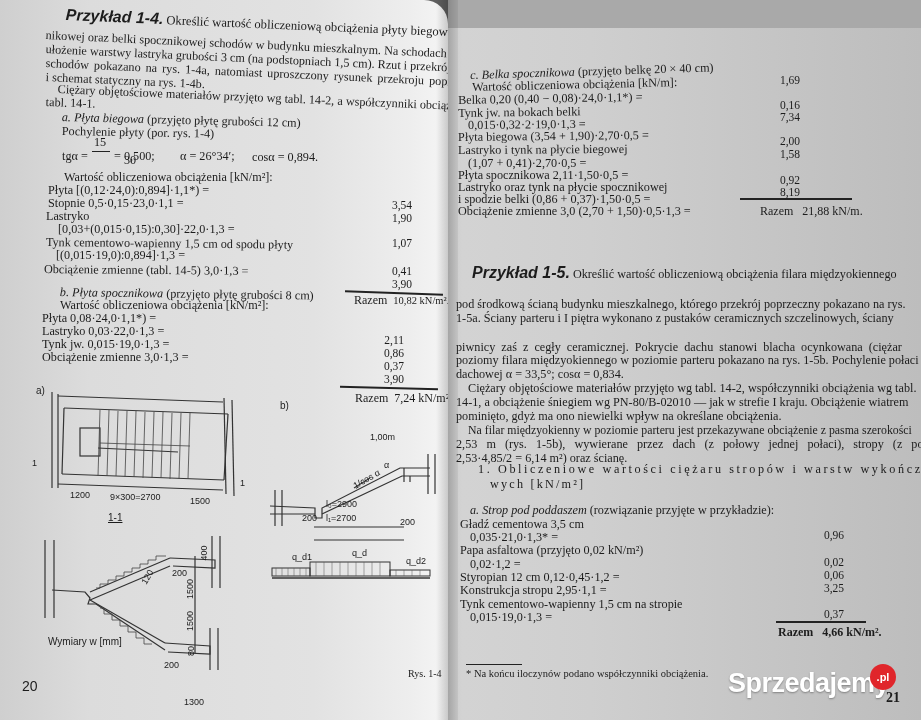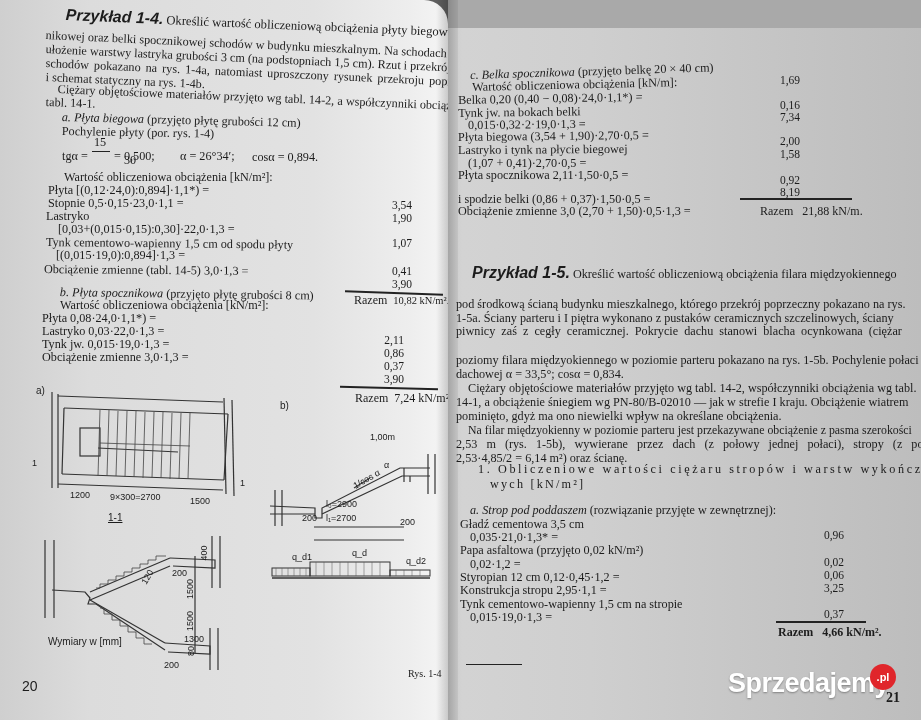--- a/index.html
+++ b/index.html
@@ -178,21 +178,21 @@
       <polyline points="60,80 64,80 64,86 72,86 72,92 80,92 80,98 88,98 88,104 96,104 96,110 104,110 104,116 112,116"></polyline>
     </g>
   </svg>
   <div class="figlabel" style="left:48px;top:636px;font-size:10px;">Wymiary w [mm]</div>
   <div class="figlabel" style="left:196px;top:548px;transform:rotate(-90deg);">400</div>
   <div class="figlabel" style="left:172px;top:568px;">200</div>
   <div class="figlabel" style="left:180px;top:584px;transform:rotate(-90deg);">1500</div>
   <div class="figlabel" style="left:180px;top:616px;transform:rotate(-90deg);">1500</div>
   <div class="figlabel" style="left:186px;top:646px;transform:rotate(-90deg);">80</div>
   <div class="figlabel" style="left:164px;top:660px;">200</div>
-  <div class="figlabel" style="left:184px;top:634px;">1300</div>
+  <div class="figlabel" style="left:184px;top:697px;">1300</div>
   <div class="figlabel" style="left:140px;top:572px;transform:rotate(-60deg);">120</div>
 
   <div class="figlabel" style="left:280px;top:400px;font-size:10px;">b)</div>
   <svg style="left:270px;top:430px;" width="170" height="160" viewBox="0 0 170 160">
     <g stroke="#333" stroke-width="1.2" fill="none">
       <line x1="5" y1="60" x2="5" y2="96"></line>
         <line x1="12" y1="60" x2="12" y2="96"></line>
       <polyline points="0,76 45,78 45,88 52,88 52,78 130,38 160,38"></polyline>
       <polyline points="0,84 45,84"></polyline>
       <polyline points="52,84 132,46 160,46"></polyline>
@@ -257,20 +257,21 @@
     <span>(przyjęto belkę 20 × 40 cm)</span>
   </div>
   <div class="line" style="left:24px;top:80px;transform:rotate(-1.4deg);transform-origin:left top;">Wartość obliczeniowa obciążenia [kN/m]:</div>
   <div class="line" style="left:10px;top:93px;transform:rotate(-1deg);transform-origin:left top;">Belka 0,20 (0,40 − 0,08)·24,0·1,1*) =</div>
   <div class="line" style="left:10px;top:106px;transform:rotate(-0.8deg);transform-origin:left top;">Tynk jw. na bokach belki</div>
   <div class="line" style="left:20px;top:118px;transform:rotate(-0.6deg);transform-origin:left top;">0,015·0,32·2·19,0·1,3 =</div>
   <div class="line" style="left:10px;top:130px;transform:rotate(-0.6deg);transform-origin:left top;">Płyta biegowa (3,54 + 1,90)·2,70·0,5 =</div>
   <div class="line" style="left:10px;top:143px;transform:rotate(-0.4deg);transform-origin:left top;">Lastryko i tynk na płycie biegowej</div>
   <div class="line" style="left:20px;top:156px;">(1,07 + 0,41)·2,70·0,5 =</div>
   <div class="line" style="left:10px;top:168px;">Płyta spocznikowa 2,11·1,50·0,5 =</div>
+  <div class="line" style="left:10px;top:180px;">Lastryko oraz tynk na płycie spocznikowej</div>
   <div class="line" style="left:10px;top:192px;">i spodzie belki (0,86 + 0,37)·1,50·0,5 =</div>
   <div class="line" style="left:10px;top:204px;">Obciążenie zmienne 3,0 (2,70 + 1,50)·0,5·1,3 =</div>
 
   <div class="val" style="left:318px;top:73px;width:34px;text-align:right;">1,69</div>
   <div class="val" style="left:318px;top:98px;width:34px;">0,16</div>
   <div class="val" style="left:318px;top:110px;width:34px;">7,34</div>
   <div class="val" style="left:318px;top:134px;width:34px;">2,00</div>
   <div class="val" style="left:318px;top:147px;width:34px;">1,58</div>
   <div class="val" style="left:318px;top:173px;width:34px;">0,92</div>
   <div class="val" style="left:318px;top:185px;width:34px;">8,19</div>
@@ -279,36 +280,36 @@
     <span>Razem</span>&nbsp;&nbsp;
     <span>21,88 kN/m.</span>
   </div>
 
   <div class="line" style="left:24px;top:266px;">
     <span class="heading">Przykład 1-5.</span>
     <span>Określić wartość obliczeniową obciążenia filara międzyokiennego</span>
   </div>
   <div class="line" style="left:8px;top:297px;">pod środkową ścianą budynku mieszkalnego, którego przekrój poprzeczny pokazano na rys.</div>
   <div class="line" style="left:8px;top:311px;">1-5a. Ściany parteru i I piętra wykonano z pustaków ceramicznych szczelinowych, ściany</div>
-  <div class="line" style="left:8px;top:324px;word-spacing:3px;">piwnicy zaś z cegły ceramicznej. Pokrycie dachu stanowi blacha ocynkowana (ciężar</div>
+  <div class="line" style="left:8px;top:340px;word-spacing:3px;">piwnicy zaś z cegły ceramicznej. Pokrycie dachu stanowi blacha ocynkowana (ciężar</div>
   <div class="line" style="left:8px;top:353px;">poziomy filara międzyokiennego w poziomie parteru pokazano na rys. 1-5b. Pochylenie połaci</div>
   <div class="line" style="left:8px;top:367px;">dachowej α = 33,5°; cosα = 0,834.</div>
   <div class="line" style="left:20px;top:381px;">Ciężary objętościowe materiałów przyjęto wg tabl. 14-2, współczynniki obciążenia wg tabl.</div>
   <div class="line" style="left:8px;top:395px;">14-1, a obciążenie śniegiem wg PN-80/B-02010 — jak w strefie I kraju. Obciążenie wiatrem</div>
   <div class="line" style="left:8px;top:409px;">pominięto, gdyż ma ono niewielki wpływ na określane obciążenia.</div>
   <div class="line" style="left:20px;top:423px;font-size:11.8px;">Na filar międzyokienny w poziomie parteru jest przekazywane obciążenie z pasma szerokości</div>
   <div class="line" style="left:8px;top:437px;word-spacing:6px;">2,53 m (rys. 1-5b), wywierane przez dach (z połowy jednej połaci), stropy (z pola</div>
   <div class="line" style="left:8px;top:451px;">2,53·4,85/2 = 6,14 m²) oraz ścianę.</div>
 
   <div class="line spaced" style="left:30px;top:462px;">1. Obliczeniowe wartości ciężaru stropów i warstw wykończenio-</div>
   <div class="line" style="left:42px;top:477px;letter-spacing:2.2px;">wych [kN/m²]</div>
 
   <div class="line" style="left:22px;top:503px;">
     <span class="ital">a. Strop pod poddaszem</span>
-    <span>(rozwiązanie przyjęte w zewnętrznej):</span>
+    <span>(rozwiązanie przyjęte w przykładzie):</span>
   </div>
   <div class="line" style="left:12px;top:517px;">Gładź cementowa 3,5 cm</div>
   <div class="line" style="left:22px;top:530px;">0,035·21,0·1,3* =</div>
   <div class="line" style="left:12px;top:543px;">Papa asfaltowa (przyjęto 0,02 kN/m²)</div>
   <div class="line" style="left:22px;top:557px;">0,02·1,2 =</div>
   <div class="line" style="left:12px;top:570px;">Styropian 12 cm 0,12·0,45·1,2 =</div>
   <div class="line" style="left:12px;top:583px;">Konstrukcja stropu 2,95·1,1 =</div>
   <div class="line" style="left:12px;top:597px;">Tynk cementowo-wapienny 1,5 cm na stropie</div>
   <div class="line" style="left:22px;top:610px;">0,015·19,0·1,3 =</div>
 
@@ -317,19 +318,20 @@
   <div class="val" style="left:362px;top:568px;width:34px;">0,06</div>
   <div class="val" style="left:362px;top:581px;width:34px;">3,25</div>
   <div class="val" style="left:362px;top:607px;width:34px;">0,37</div>
   <div class="rule" style="left:328px;top:621px;width:90px;"></div>
   <div class="razem" style="left:330px;top:625px;font-weight:bold;">
     <span>Razem</span>&nbsp;&nbsp;
     <span>4,66 kN/m².</span>
   </div>
 
   <div class="rule" style="left:18px;top:664px;width:56px;height:1px;"></div>
+  <div class="footnote" style="left:18px;top:668px;">* Na końcu iloczynów podano współczynniki obciążenia.</div>
   <div class="page-num" style="left:438px;top:690px;">21</div>
 </div>
 
 <div class="spine-shadow"></div>
 
 <div class="watermark">Sprzedajemy</div>
 <div class="wm-badge">.pl</div>
 
 </body></html>

